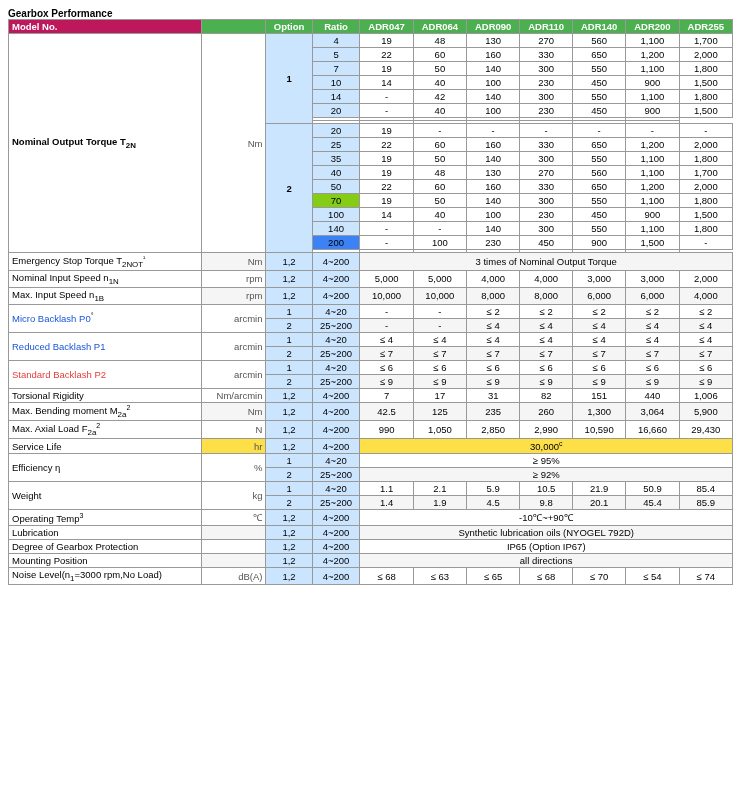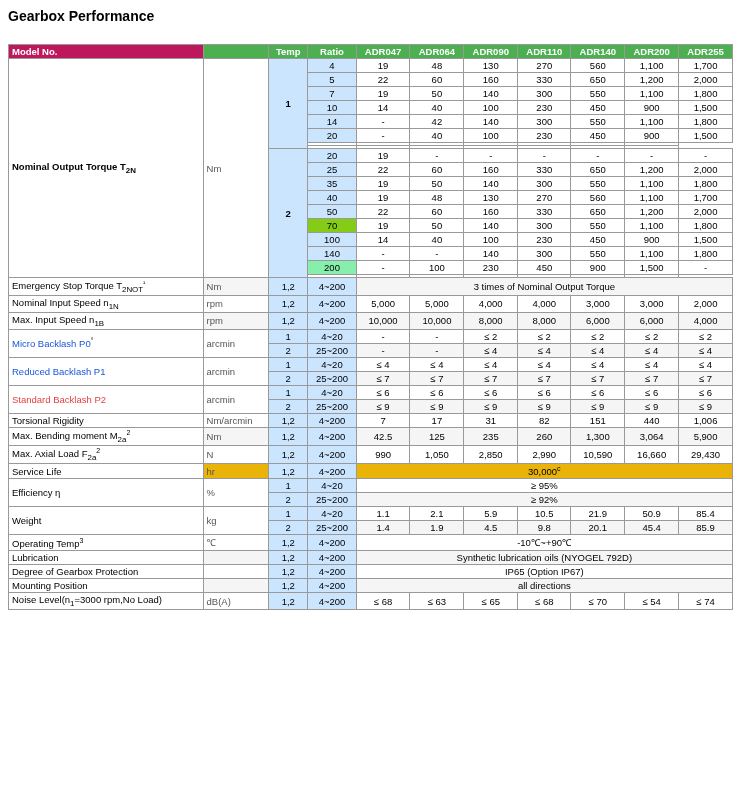--- a/index.html
+++ b/index.html
@@ -1,42 +1,42 @@
 <!DOCTYPE html>
 <html><head>
   <meta charset="utf-8">
   <style>
     * { box-sizing: border-box; margin: 0; padding: 0; }
     body { font-family: Arial, sans-serif; font-size: 11px; background: #fff; padding: 8px; }
-    h2 { font-size: 14px; font-weight: bold; margin-bottom: 20px; color: #000; }
+    h2 { font-size: 10px; font-weight: bold; margin-bottom: 0; color: #000; }
     table { border-collapse: collapse; width: 100%; font-size: 9.5px; }
     th, td { border: 1px solid #999; padding: 1px 3px; text-align: center; white-space: nowrap; }
     thead tr th { background: #4caf50; color: #fff; font-weight: bold; }
     thead tr th:first-child { background: #be185d; text-align: left; }
     .row-label { text-align: left; background: #fff; }
     .row-label-blue { color: #1a56db; }
     .row-label-red { color: #e53e3e; }
     .stage-cell { background: #d0e8ff; }
     .ratio-cell { background: #d0e8ff; }
     .span-cell { text-align: center; }
-    .unit-cell { text-align: left; color: #555; }
+    .unit-cell { text-align: right; color: #555; }
     sup { font-size: 7px; }
     td.left { text-align: left; }
   </style>
 </head>
 <body>
 
 <h2>Gearbox Performance</h2>
 
 <table>
   <thead>
     <tr>
       <th style="text-align:left; min-width:130px;">Model No.</th>
       <th style="min-width:32px;"></th>
-      <th style="min-width:28px;">Temp</th>
+      <th style="min-width:28px;">Option</th>
       <th style="min-width:32px;">Ratio</th>
       <th>ADR047</th>
       <th>ADR064</th>
       <th>ADR090</th>
       <th>ADR110</th>
       <th>ADR140</th>
       <th>ADR200</th>
       <th>ADR255</th>
     </tr>
   </thead>
@@ -199,21 +199,21 @@
       <td class="ratio-cell" style="background:#cce5ff;">140</td>
       <td>-</td>
         <td>-</td>
         <td>140</td>
         <td>300</td>
         <td>550</td>
         <td>1,100</td>
         <td>1,800</td>
     </tr>
     <tr>
-      <td class="ratio-cell" style="background:#86efac;">200</td>
+      <td class="ratio-cell" style="background:#3b82f6;">200</td>
       <td>-</td>
         <td>100</td>
         <td>230</td>
         <td>450</td>
         <td>900</td>
         <td>1,500</td>
         <td>-</td>
     </tr>
     <tr style="visibility:hidden; height:0;">
       <td></td>
@@ -371,21 +371,21 @@
       <td style="background:#cce5ff;">4~200</td>
       <td>990</td>
         <td>1,050</td>
         <td>2,850</td>
         <td>2,990</td>
         <td>10,590</td>
         <td>16,660</td>
         <td>29,430</td>
     </tr>
 
-    <tr style="background:#eab308;">
+    <tr style="background:#fde047;">
       <td class="row-label left">Service Life</td>
       <td class="unit-cell">hr</td>
       <td style="background:#cce5ff;">1,2</td>
       <td style="background:#cce5ff;">4~200</td>
       <td colspan="7" class="span-cell">30,000<sup>c</sup></td>
     </tr>
 
     <tr>
       <td class="row-label left" rowspan="2">Efficiency η</td>
       <td class="unit-cell" rowspan="2">%</td>

